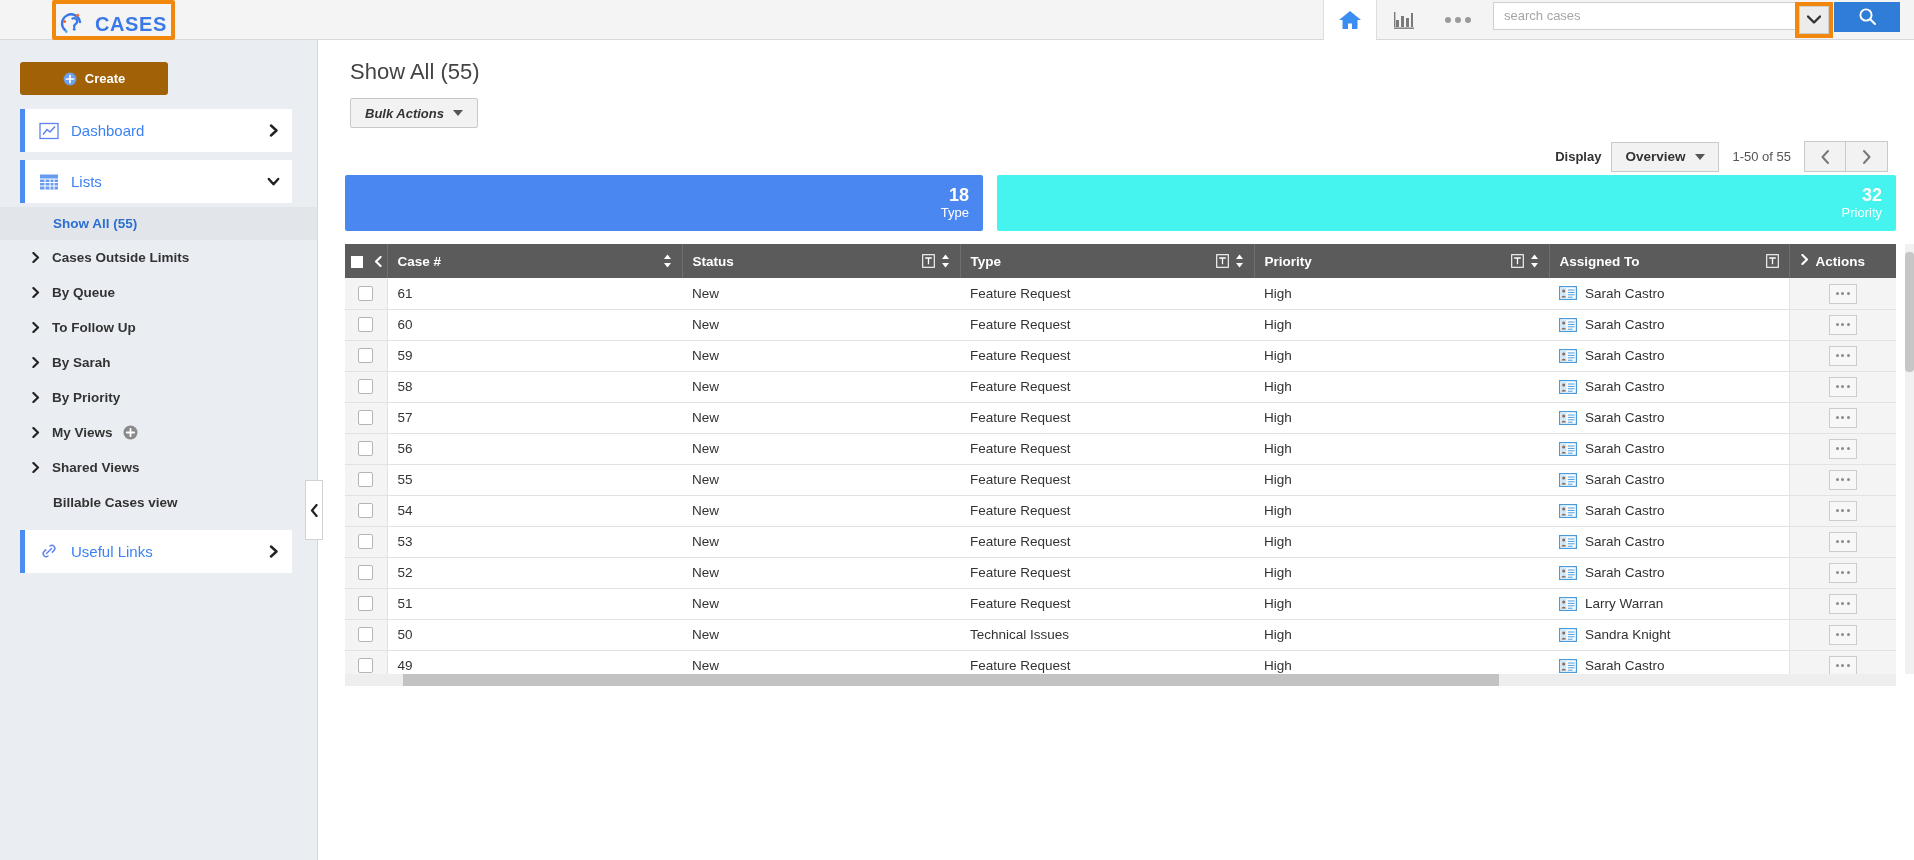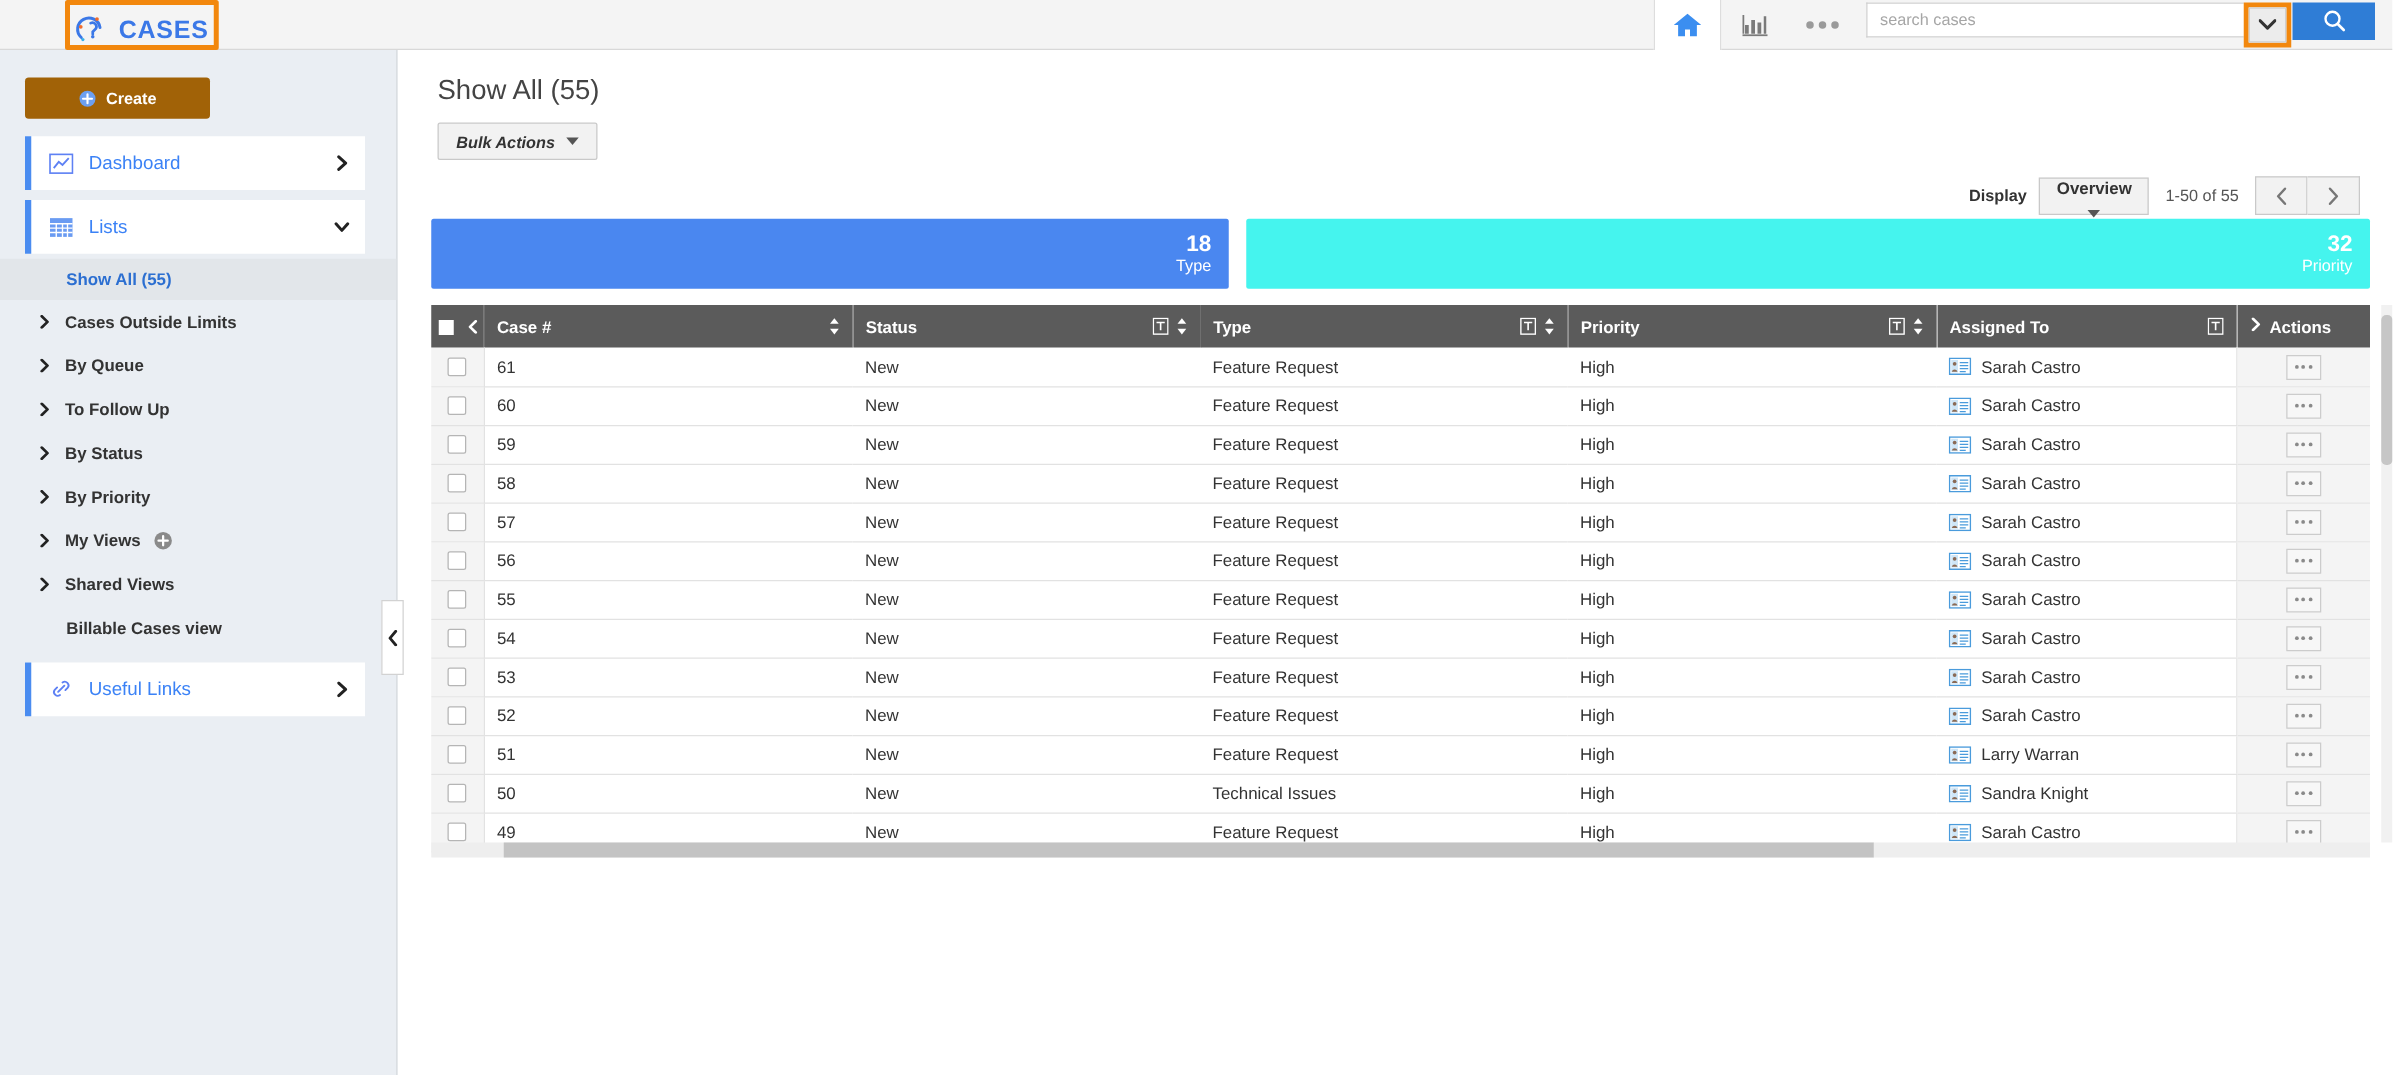--- a/index.html
+++ b/index.html
@@ -107,21 +107,21 @@
     font-style:italic;
   }
   .caret-dn { width:0;height:0;border-left:5px solid transparent;border-right:5px solid transparent;border-top:6px solid #555; display:block;}
   .display-group {
     position:absolute; right:26px; top:100px; display:flex; align-items:center; gap:0;
   }
   .display-label { font-size:13px; font-weight:bold; color:#333; margin-right:10px; }
   .overview-btn {
     height:30px; padding:0 13px; background:#f2f2f2; border:1px solid #c9c9c9;
     font-size:13.5px; font-weight:bold; color:#333;
-    display:flex; align-items:center; gap:10px; cursor:pointer;flex-direction:column;
+    display:flex; align-items:center; gap:10px; cursor:pointer;
   }
   .range-label { font-size:13px; color:#555; padding:0 13px; }
   .pg-btn {
     width:42px; height:31px; background:#f2f2f2; border:1px solid #c9c9c9;
     display:flex; align-items:center; justify-content:center; cursor:pointer;
   }
   .pg-btn + .pg-btn { border-left:none; }
 
   
   .tiles { position:absolute; left:26px; top:134px; right:18px; height:56px; display:flex; gap:14px; }
@@ -293,21 +293,21 @@
       <div class="sub-item">
         <svg class="s-chev" viewBox="0 0 11 11">
             <path d="M3.4 1 L8 5.5 L3.4 10" fill="none" stroke="#222" stroke-width="2.2" stroke-linecap="round" stroke-linejoin="round"></path>
           </svg>
         <span>To Follow Up</span>
       </div>
       <div class="sub-item">
         <svg class="s-chev" viewBox="0 0 11 11">
             <path d="M3.4 1 L8 5.5 L3.4 10" fill="none" stroke="#222" stroke-width="2.2" stroke-linecap="round" stroke-linejoin="round"></path>
           </svg>
-        <span>By Status</span>
+        <span>By Sarah</span>
       </div>
       <div class="sub-item">
         <svg class="s-chev" viewBox="0 0 11 11">
             <path d="M3.4 1 L8 5.5 L3.4 10" fill="none" stroke="#222" stroke-width="2.2" stroke-linecap="round" stroke-linejoin="round"></path>
           </svg>
         <span>By Priority</span>
       </div>
       <div class="sub-item">
         <svg class="s-chev" viewBox="0 0 11 11">
             <path d="M3.4 1 L8 5.5 L3.4 10" fill="none" stroke="#222" stroke-width="2.2" stroke-linecap="round" stroke-linejoin="round"></path>

